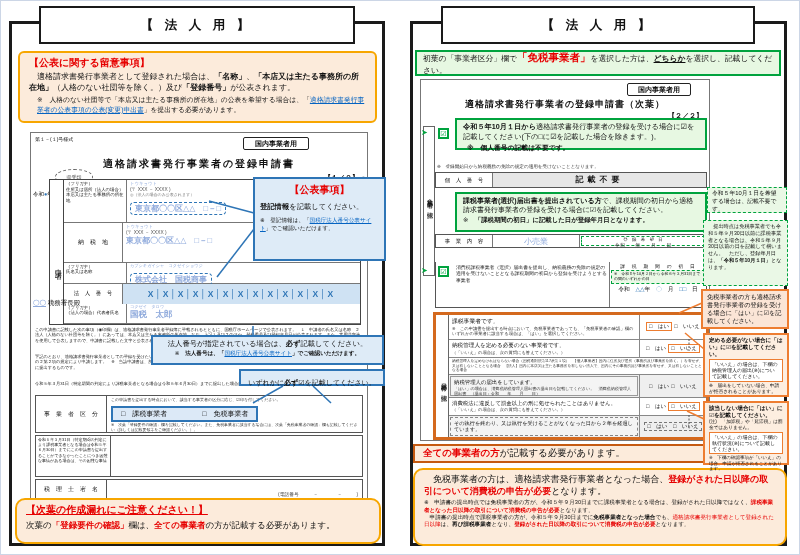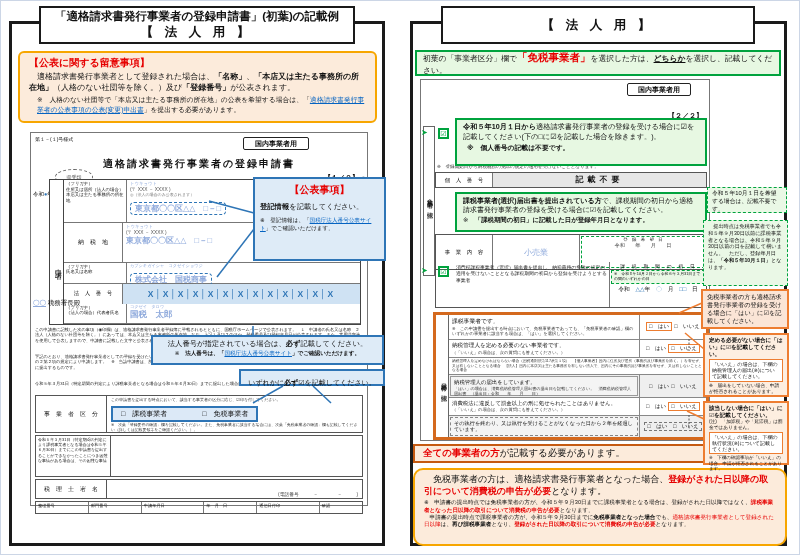--- a/index.html
+++ b/index.html
@@ -33,21 +33,20 @@
   svg.conn{position:absolute;left:0;top:0;z-index:7;pointer-events:none;}
 </style>
 </head>
 <body>
 
 <div id="canvas">
 
   <div class="abs frame" style="left:8px;top:20px;width:376px;height:525px;"></div>
 
   <div class="abs titlebox" style="left:38px;top:5px;width:316px;height:38px;">
-    <div class="t1">「適格請求書発行事業者の登録申請書」(初葉)の記載例</div>
     <div class="t2">【 法 人 用 】</div>
   </div>
 
   <div class="abs orangebox" style="left:17px;top:50px;width:359px;height:72px;border-radius:6px;">
     <div class="r b" style="font-size:10px;">【公表に関する留意事項】</div>
     <div style="font-size:8px;line-height:1.4;margin-top:1px;"><span>　適格請求書発行事業者として登録された場合は、</span><span class="b">「名称」</span><span>、</span><span class="b">「本店又は主たる事務所の所在地」</span><span>（人格のない社団等を除く。）及び</span><span class="b">「登録番号」</span><span>が公表されます。</span></div>
     <div style="font-size:6.8px;line-height:1.35;margin-top:2px;padding-left:8px;"><span>※　人格のない社団等で「本店又は主たる事務所の所在地」の公表を希望する場合は、「</span><span class="link">適格請求書発行事業者の公表事項の公表(変更)申出書</span><span>」を提出する必要があります。</span></div>
   </div>
 
   <div class="abs form" style="left:29px;top:131px;width:338px;height:374px;">
@@ -157,58 +156,63 @@
   <div class="abs bluebox" style="left:252px;top:176px;width:133px;height:84px;">
     <div class="rb hcenter" style="font-size:10px;margin-top:2px;">【公表事項】</div>
     <div style="font-size:7.3px;margin-top:5px;"><span class="b">登記情報</span><span>を記載してください。</span></div>
     <div style="font-size:5.6px;margin-top:5px;line-height:1.35;"><span>※　登記情報は、「</span><span class="link">国税庁法人番号公表サイト</span><span>」でご確認いただけます。</span></div>
   </div>
 
   <div class="abs bluebox hcenter" style="left:238px;top:368px;width:146px;height:17px;padding:0;">
     <span style="font-size:7px;line-height:14px;"><span>いずれかに</span><span class="b">必ず</span><span>☑を記載してください。</span></span>
   </div>
 
+  <div class="abs orangebox" style="left:14px;top:497px;width:366px;height:46px;z-index:6;">
+    <div class="rb u" style="font-size:10px;">【次葉の作成漏れにご注意ください！】</div>
+    <div style="font-size:8.5px;margin-top:3px;"><span>次葉の</span><span class="rb">「登録要件の確認」</span><span>欄は、</span><span class="rb">全ての事業者</span><span>の方が記載する必要があります。</span></div>
+  </div>
 
   <div class="abs frame" style="left:409px;top:20px;width:377px;height:525px;"></div>
 
   <div class="abs titlebox" style="left:440px;top:5px;width:314px;height:38px;">
     <div class="t2">【 法 人 用 】</div>
   </div>
 
   <div class="abs greenbox" style="left:414px;top:49px;width:366px;height:26px;display:flex;align-items:center;justify-content:center;">
     <span style="font-size:7.8px;"><span>初葉の「事業者区分」欄で</span><span class="bigred">「免税事業者」</span><span>を選択した方は、</span><span class="bu">どちらか</span><span>を選択し、記載してください。</span></span>
   </div>
 
   <div class="abs form" style="left:419px;top:78px;width:290px;height:362px;">
     <div class="abs hcenter" style="left:206px;top:3px;width:64px;height:13px;border:1.8px solid #222;font-size:7px;font-weight:bold;line-height:11px;border-radius:2px;">国内事業者用</div>
+    <div class="abs hcenter b" style="left:0;top:18px;width:100%;font-size:9px;letter-spacing:1px;">適格請求書発行事業者の登録申請書（次葉）</div>
     <div class="abs b" style="right:6px;top:31px;font-size:7px;">【２／２】</div>
 
     <div class="abs vtext hcenter" style="left:2px;top:46px;width:12px;height:150px;border:1px solid #666;font-size:6px;letter-spacing:1px;">免税事業者の確認</div>
 
     <span class="abs" style="left:0px;top:48px;color:#00a33e;font-size:8px;z-index:4;">➤</span>
     <div class="abs hcenter" style="left:17px;top:48px;width:11px;height:11px;border:2px solid #00a33e;font-size:7px;line-height:8px;color:#00a33e;font-weight:bold;z-index:4;">☑</div>
 
-    <div class="abs greenbox" style="left:34px;top:38px;width:252px;height:48px;">
+    <div class="abs greenbox" style="left:34px;top:38px;width:252px;height:32px;">
       <div style="font-size:7.2px;line-height:1.35;"><span class="b">令和５年10月１日から</span><span>適格請求書発行事業者の登録を受ける場合に☑を記載してください(下の□に☑を記載した場合を除きます。)。</span></div>
       <div style="font-size:6.8px;margin-top:2px;padding-left:4px;"><span class="b">※　個人番号の記載は不要です。</span></div>
     </div>
 
     <div class="abs" style="left:16px;top:84px;font-size:4.6px;color:#333;">※　登録開始日から納税義務の免除の規定の適用を受けないこととなります。</div>
 
     <div class="abs fl" style="left:14px;top:92px;width:272px;height:16px;border:1px solid #555;">
       <div class="hcenter" style="width:56px;border-right:1px solid #777;font-size:5.5px;line-height:14px;">個　人　番　号</div>
       <div class="hcenter b" style="flex:1;background:#e6e6e6;font-size:8px;line-height:14px;letter-spacing:4px;">記載不要</div>
     </div>
 
     <div class="abs greenbox" style="left:34px;top:112px;width:252px;height:40px;">
       <div style="font-size:7px;line-height:1.35;"><span class="b">課税事業者(選択)届出書を提出されている方</span><span>で、課税期間の初日から適格請求書発行事業者の登録を受ける場合に☑を記載してください。</span></div>
       <div style="font-size:6.4px;margin-top:1px;"><span>※　</span><span class="b">「課税期間の初日」に記載した日が登録年月日となります。</span></div>
     </div>
 
-    <div class="abs fl" style="left:14px;top:154px;width:272px;height:36px;border:1px solid #555;">
+    <div class="abs fl" style="left:14px;top:154px;width:272px;height:14px;border:1px solid #555;">
       <div class="hcenter" style="width:56px;border-right:1px solid #777;font-size:5.5px;display:flex;align-items:center;justify-content:center;">事　業　内　容</div>
       <div class="lb hcenter" style="width:86px;border-right:1px solid #777;font-size:8px;display:flex;align-items:center;justify-content:center;">小売業</div>
       <div style="flex:1;border:1.5px dashed #00a33e;margin:1px;padding:0 2px;">
         <div style="font-size:4.4px;text-align:center;">登　録　希　望　日</div>
         <div style="font-size:5.2px;text-align:center;color:#444;">令和　　年　　月　　日</div>
       </div>
     </div>
 
     <span class="abs" style="left:0px;top:186px;color:#00a33e;font-size:8px;z-index:4;">➤</span>
     <div class="abs hcenter" style="left:17px;top:186px;width:11px;height:11px;border:2px solid #00a33e;font-size:7px;line-height:8px;color:#00a33e;font-weight:bold;z-index:4;">☑</div>

